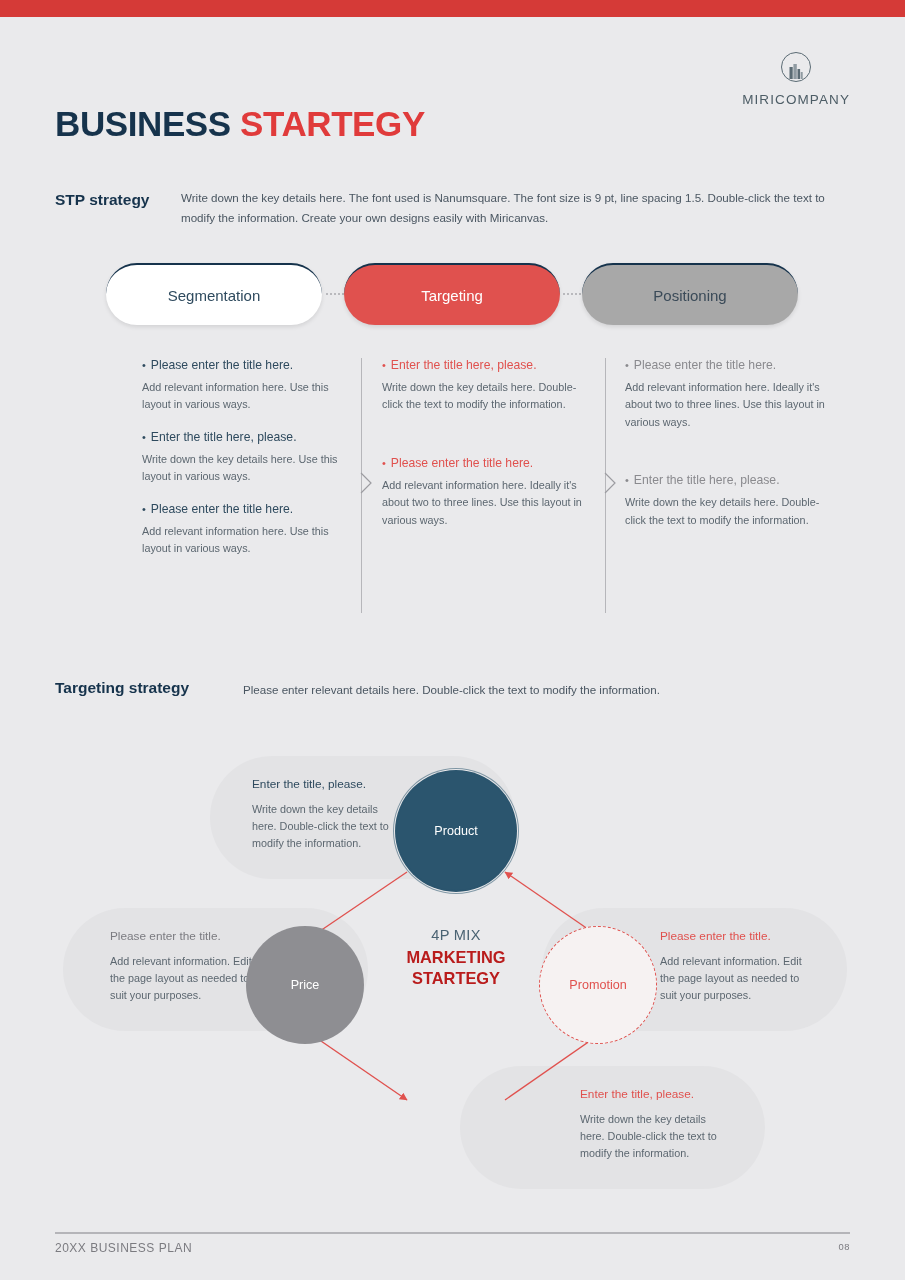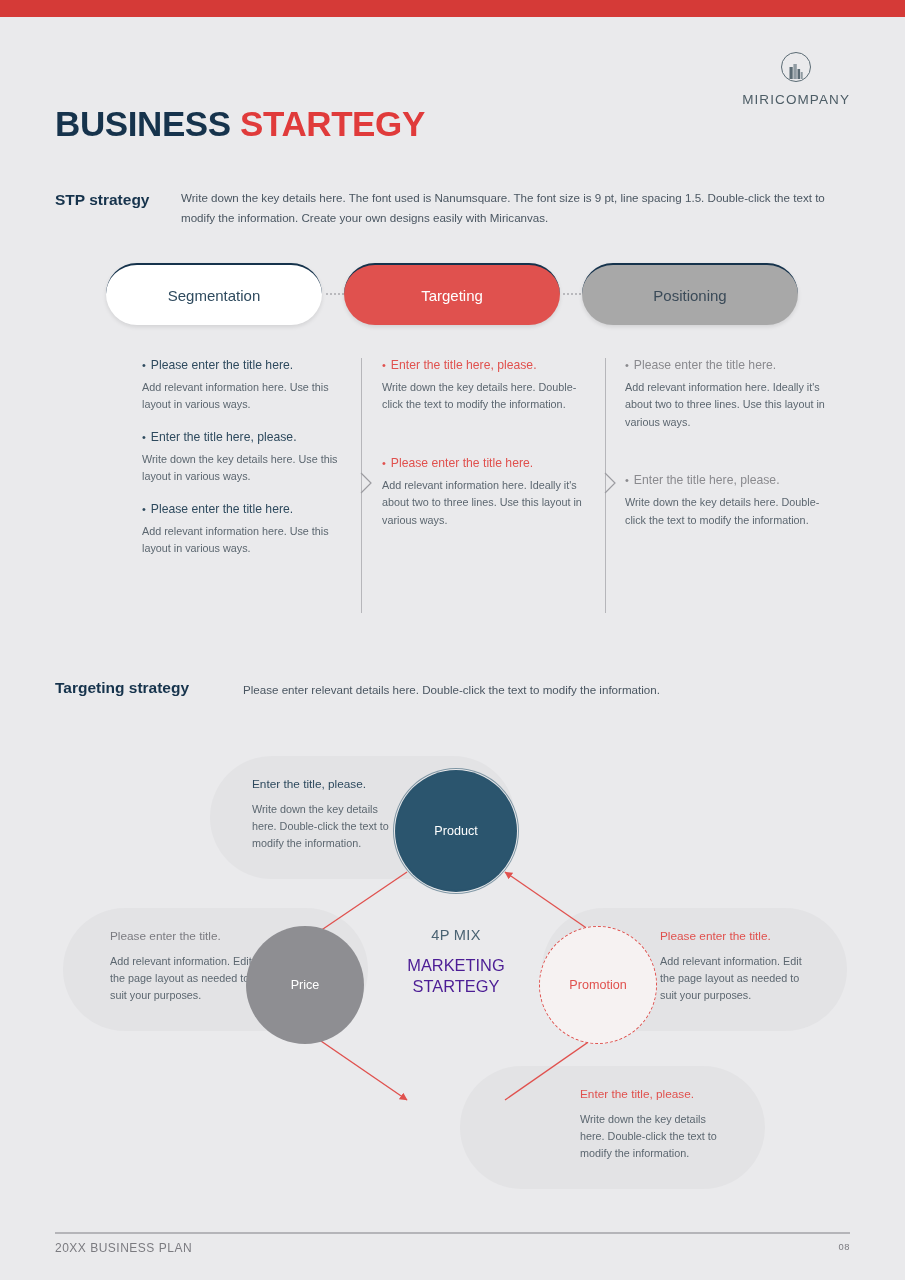--- a/index.html
+++ b/index.html
@@ -99,21 +99,21 @@
   #node-product{left:342px;top:30px;width:118px;height:118px;background:#2b556e;color:#fff;
     box-shadow:0 0 0 2px #2b556e, 0 0 0 3px #eaeaec, 0 0 0 4px rgba(43,85,110,.55);}
   #node-price{left:191px;top:184px;width:118px;height:118px;background:#8e8e92;color:#fff;}
   #node-promotion{left:484px;top:184px;width:118px;height:118px;background:#f6f2f2;color:#e0514e;
     border:1.4px dashed #e0514e;box-sizing:border-box;}
   #node-place{left:342px;top:336px;width:118px;height:118px;background:#e44f4c;color:#fff;
     box-shadow:0 0 0 2px #e44f4c, 0 0 0 3px #eaeaec, 0 0 0 4px rgba(228,79,76,.6);}
 
   .center{position:absolute;left:318px;top:185px;width:166px;text-align:center;z-index:2;}
   .center .c-sm{font-size:14.6px;color:#4a6272;letter-spacing:.3px;}
-  .center .c-lg{font-size:16.4px;font-weight:normal;color:#4c1d95;line-height:1.26;margin-top:12px;}
+  .center .c-lg{font-size:16.4px;font-weight:bold;color:#b91c1c;line-height:1.26;margin-top:4px;}
 
   .arrows{position:absolute;left:0;top:0;width:800px;height:470px;z-index:1;}
 
   
   .foot-rule{position:absolute;left:55px;top:1232px;width:795px;height:2px;background:#b5b5b9;}
   .foot-l{position:absolute;left:55px;top:1241px;font-size:12px;letter-spacing:.5px;color:#7b7b80;}
   .foot-r{position:absolute;right:55px;top:1241px;font-size:9.4px;letter-spacing:.5px;color:#7b7b80;}
 </style>
 </head>
 <body>

